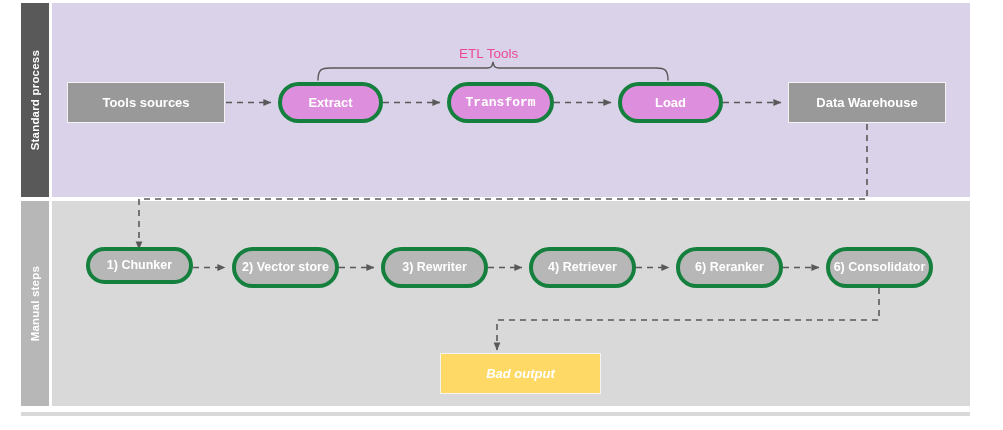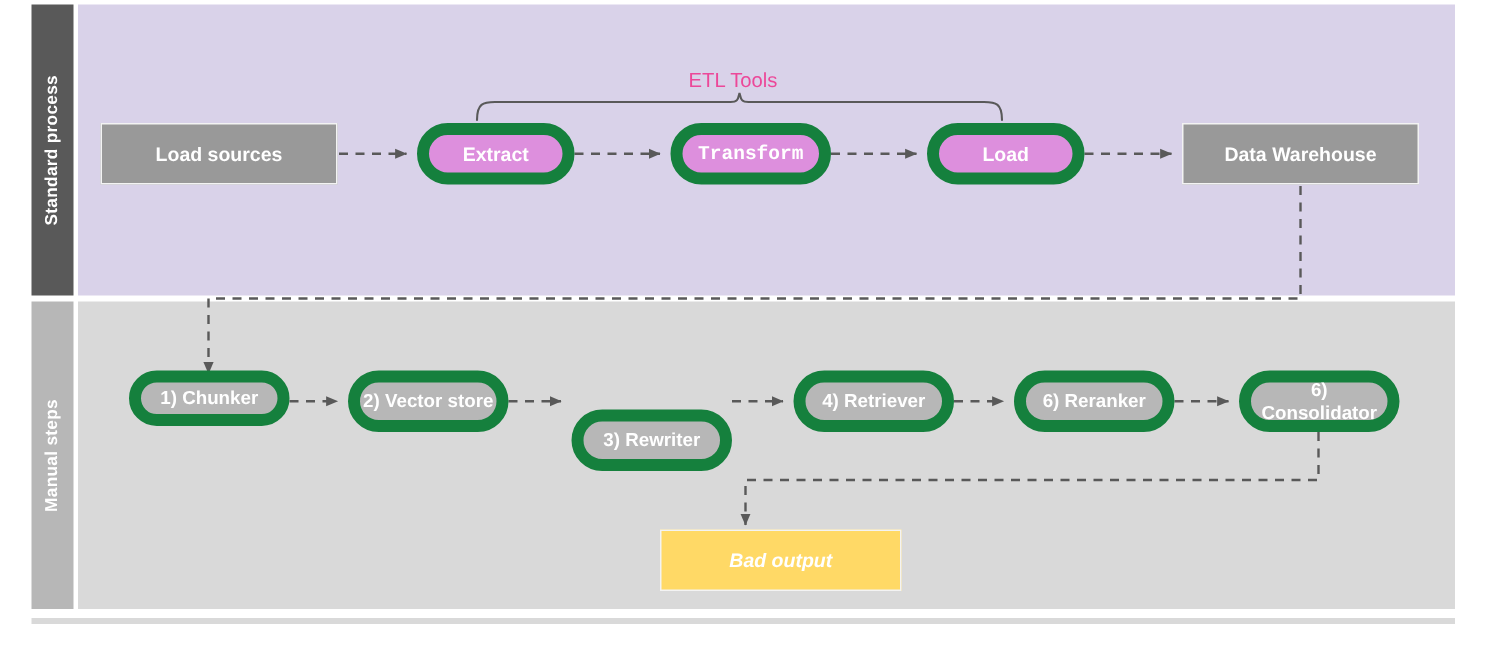--- a/index.html
+++ b/index.html
@@ -20,21 +20,21 @@
   #lane2-body{left:52px;top:201px;width:918px;height:205px;background:#d9d9d9;}
   #lane-divider{position:absolute;left:21px;top:412px;width:949px;height:4px;background:#d9d9d9;}
 
   
   .node{
     position:absolute;display:flex;align-items:center;justify-content:center;
     text-align:center;color:#ffffff;font-weight:bold;font-size:13px;line-height:1.18;
     box-sizing:border-box;
   }
   .node.rect{border:1px solid #f3f3f3;}
-  .node.pill{border:8px solid #15803d;border-radius:999px;}
+  .node.pill{border:4px solid #15803d;border-radius:999px;}
 
   .grey-fill{background:#999999;}
   .pink-fill{background:#dd8fdd;}
   .greylight-fill{background:#b7b7b7;}
   .yellow-fill{background:#ffd966;}
 
   .node.pill.greylight-fill{font-size:12.5px;}
 
   
   #wires{position:absolute;left:0;top:0;width:1003px;height:430px;pointer-events:none;}
@@ -88,21 +88,21 @@
 
       <path d="M879,288 L879,320 L497,320 L497,350" marker-end="url(#ah)"></path>
     </g>
 
     <path d="M318,80 C318,69 322,68 330,68 L487,68 C492,68 492,66 493,62 C494,66 494,68 499,68 L656,68 C664,68 668,69 668,80" fill="none" stroke="#595959" stroke-width="1.4" stroke-linecap="round"></path>
   </svg>
 
   <div class="bracket-label" style="left:459px;top:46px;">ETL Tools</div>
 
   <div class="node rect grey-fill" style="left:67px;top:82px;width:158px;height:41px;">
-    <span>Load sources</span>
+    <span>Tools sources</span>
   </div>
 
   <div class="node pill pink-fill" style="left:278px;top:82px;width:105px;height:41px;">
     <span>Extract</span>
   </div>
 
   <div class="node pill pink-fill" style="left:447px;top:82px;width:107px;height:41px;font-family:Liberation Mono, monospace;">
     <span>Transform</span>
   </div>
 
@@ -115,21 +115,21 @@
   </div>
 
   <div class="node pill greylight-fill" style="left:86px;top:247px;width:107px;height:37px;">
     <span>1) Chunker</span>
   </div>
 
   <div class="node pill greylight-fill" style="left:232px;top:247px;width:107px;height:41px;">
     <span>2) Vector store</span>
   </div>
 
-  <div class="node pill greylight-fill" style="left:381px;top:247px;width:107px;height:41px;margin-top:26px;">
+  <div class="node pill greylight-fill" style="left:381px;top:247px;width:107px;height:41px;">
     <span>3) Rewriter</span>
   </div>
 
   <div class="node pill greylight-fill" style="left:529px;top:247px;width:107px;height:41px;">
     <span>4) Retriever</span>
   </div>
 
   <div class="node pill greylight-fill" style="left:676px;top:247px;width:107px;height:41px;">
     <span>6) Reranker</span>
   </div>

